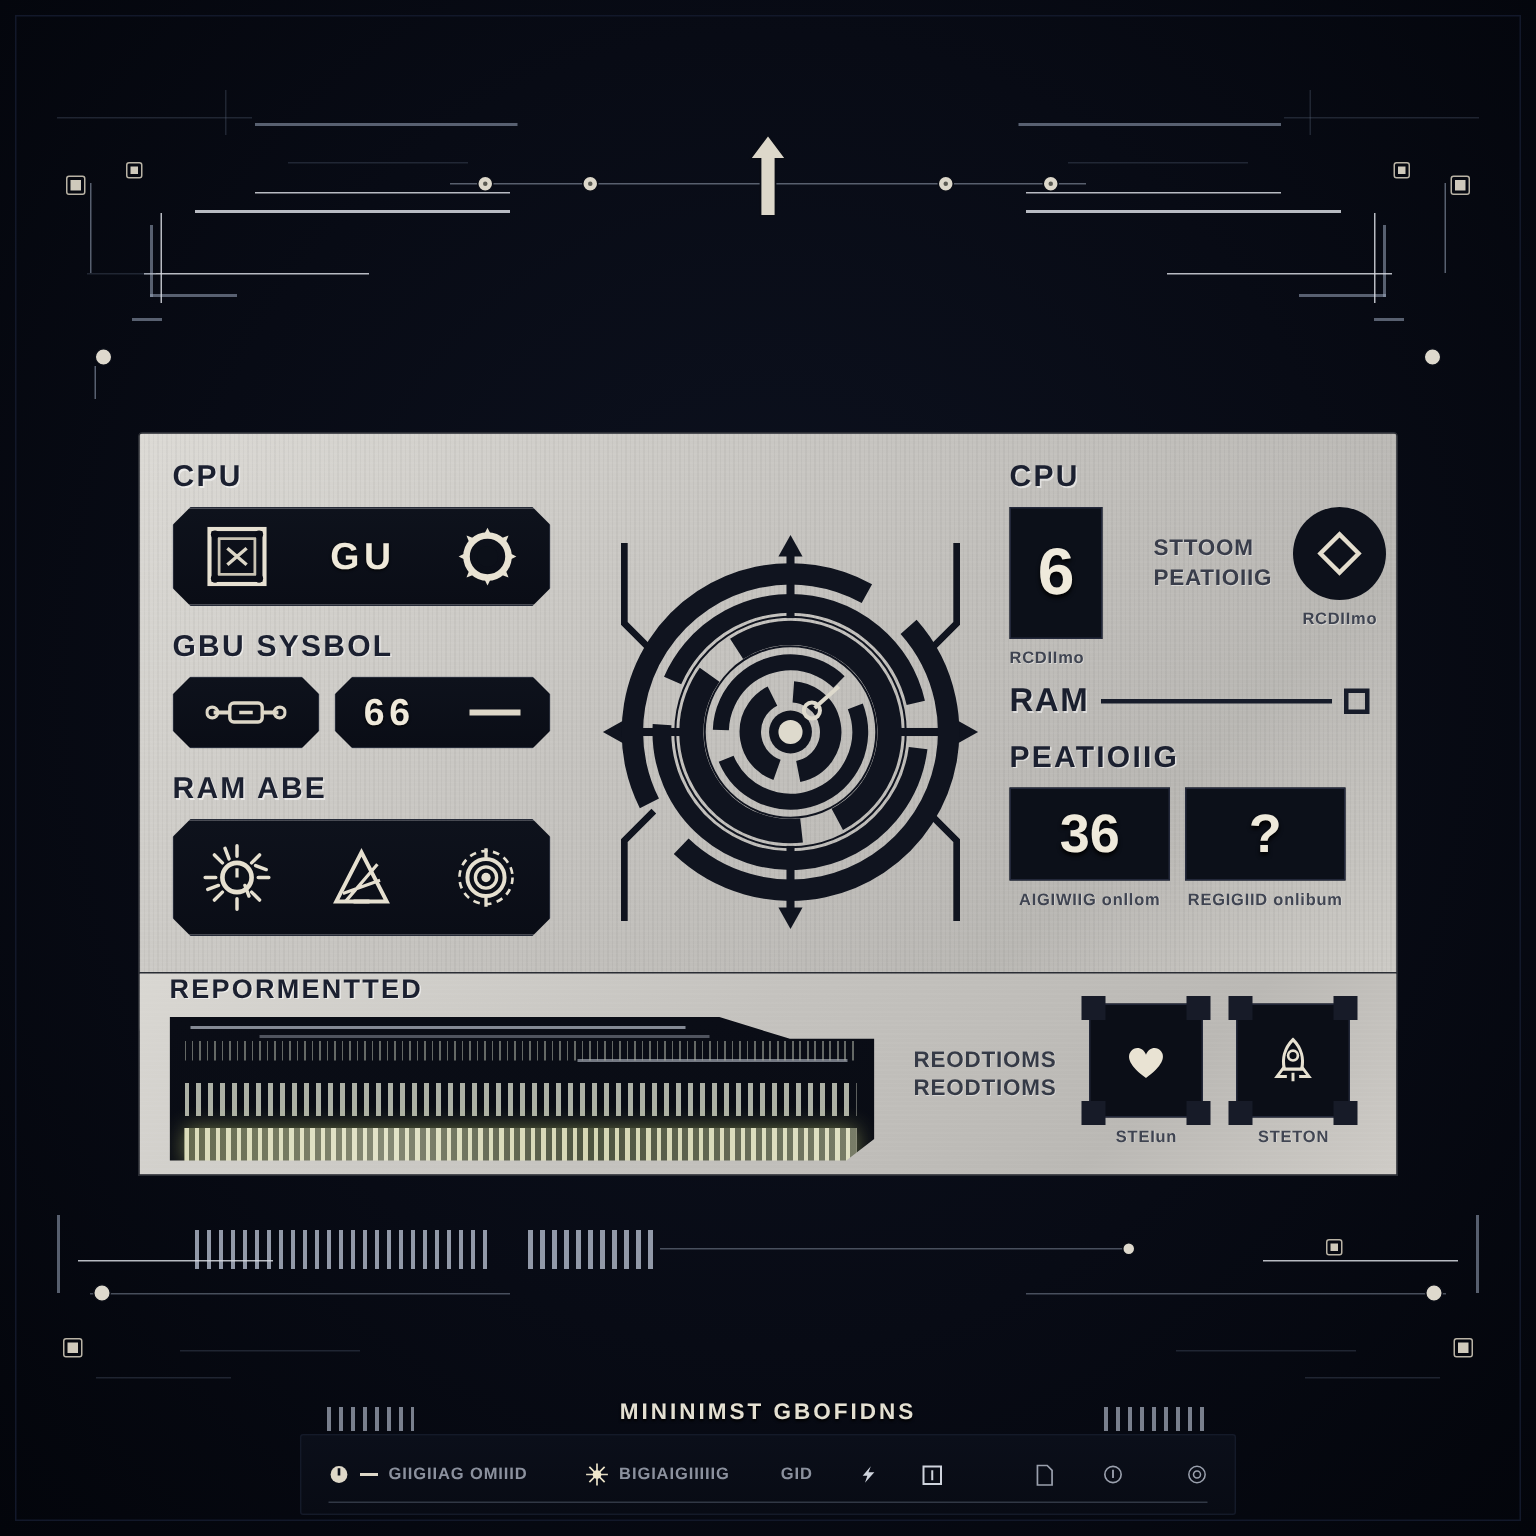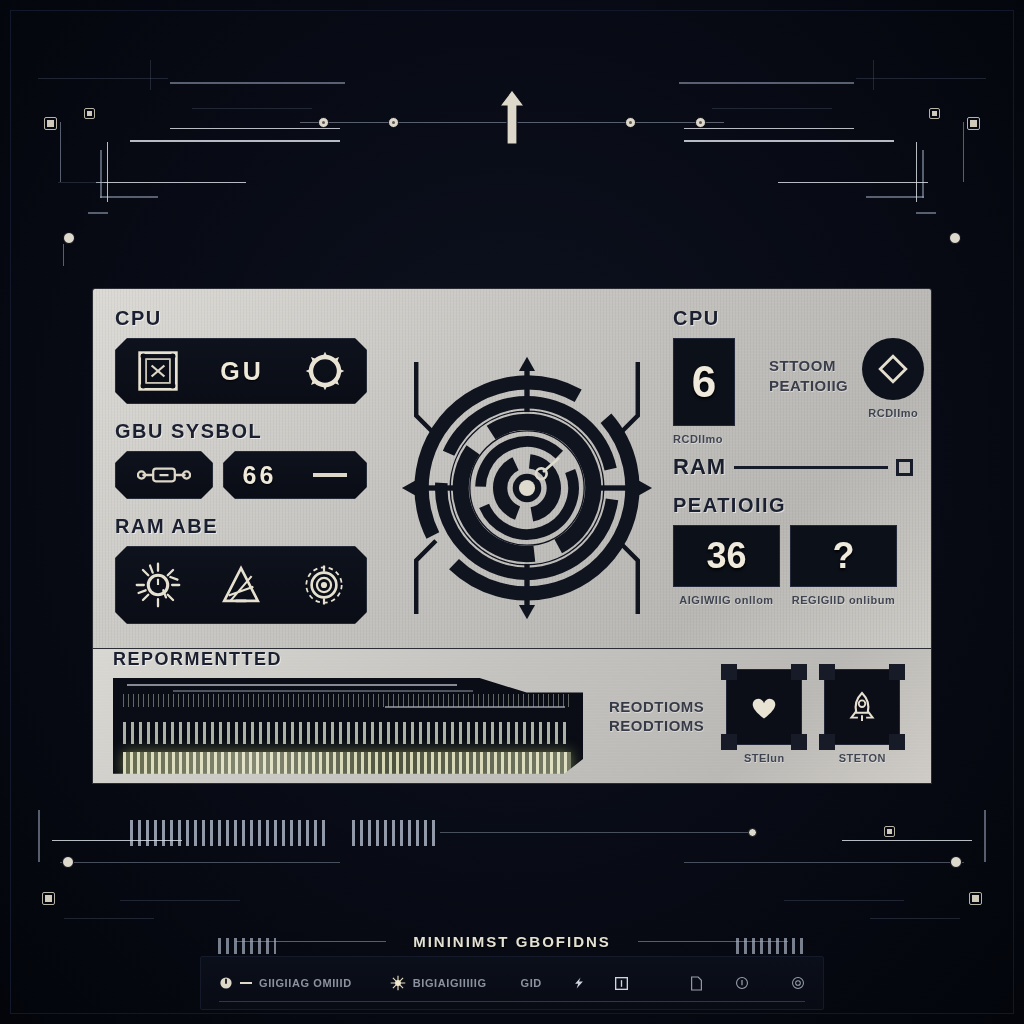--- a/index.html
+++ b/index.html
@@ -275,21 +275,21 @@
     background: repeating-linear-gradient(90deg,
       #aab2c2 0 3px, transparent 3px 8px);
     opacity: .85;
   }
   .rail-line {
     position: absolute; height: 1px; background: #7e8899; opacity: .55;
   }
 
   #bottom-divider {
     position: absolute; left: 0; right: 0; top: 930px; height: 22px;
-    display: flex; align-items: center; justify-content: center; gap: 27px;
+    display: flex; align-items: center; justify-content: center; gap: 27px; flex-direction: column;
   }
   #bottom-divider .dl { height: 1px; background: #9aa3b3; opacity: .55; flex: 0 0 150px; }
   #bottom-divider .dtxt {
     font-size: 15px; font-weight: 700; letter-spacing: 2px; color: #e4e0d2;
     text-shadow: 0 1px 2px #000; font-stretch: condensed;
     filter: blur(.3px);
   }
 
   
   #status-bar {

